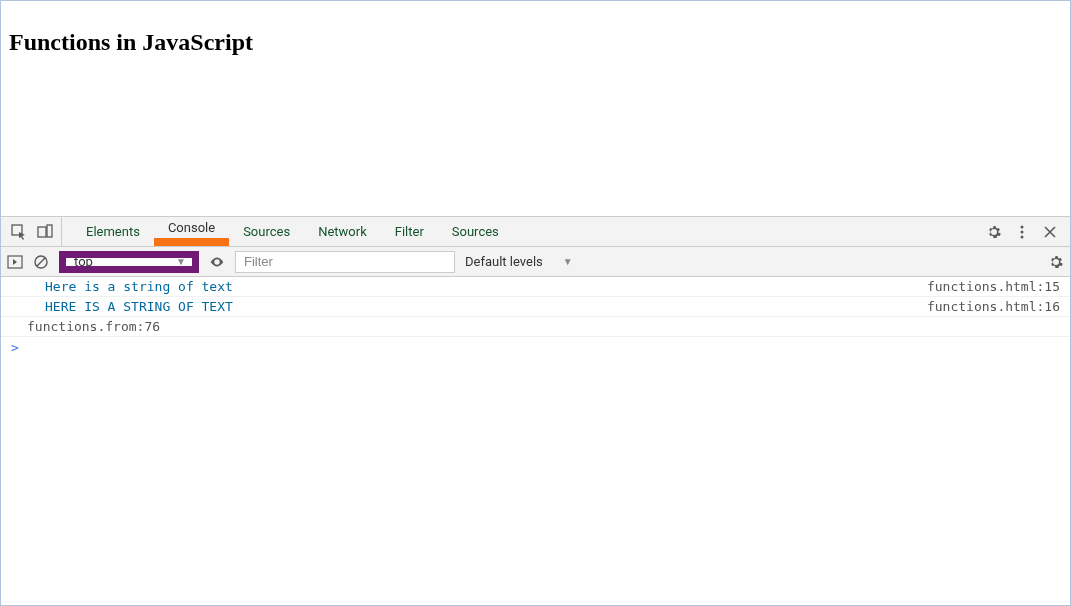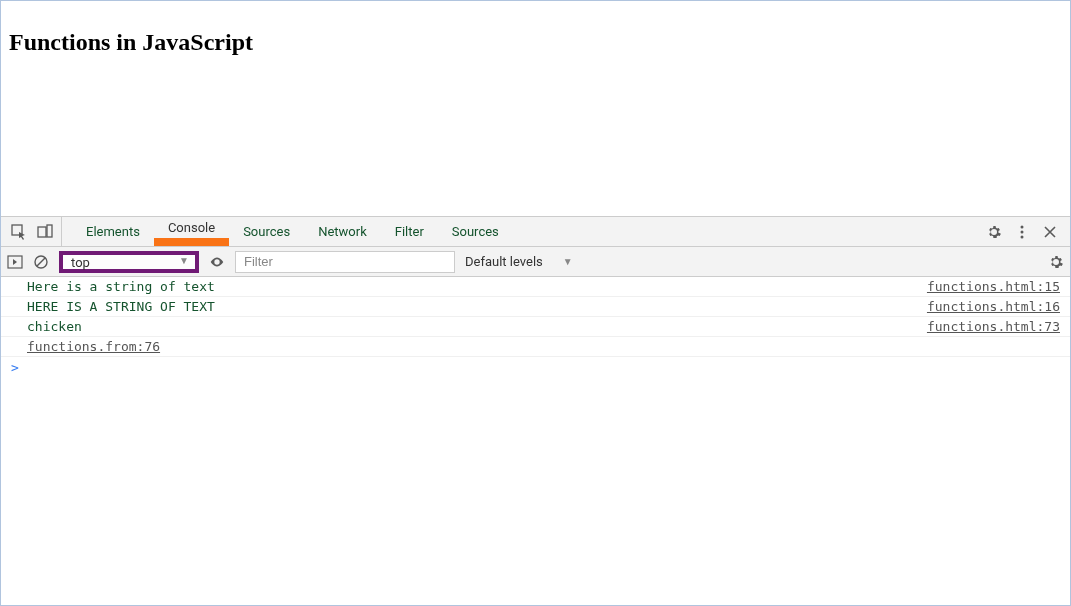--- a/index.html
+++ b/index.html
@@ -99,24 +99,24 @@
       display: flex;
       align-items: center;
       background: #f3f3f3;
       border-bottom: 1px solid #ccc;
       height: 30px;
       padding: 0 6px;
       gap: 10px;
     }
     .context-select {
       display: flex;
-      align-items: flex-start;
+      align-items: center;
       justify-content: space-between;
       background: #fdfdfd;
-      border: 4px solid #701a75;
+      border: 7px solid #701a75;
       height: 22px;
       padding: 0 6px 0 8px;
       min-width: 140px;
       font-size: 13px;
       cursor: pointer;
       color: #333;
     }
     .context-select .arrow {
       color: #888;
       font-size: 10px;
@@ -154,25 +154,25 @@
     }
     .log-row {
       display: flex;
       justify-content: space-between;
       align-items: center;
       padding: 2px 10px 2px 26px;
       border-bottom: 1px solid #f0f0f0;
       min-height: 20px;
     }
     .log-message {
-      color: #14532d;
+      color: #0369a1;
+      margin-left: 18px;
     }
     .log-source {
       color: #555;
-      text-decoration: underline;
       cursor: pointer;
     }
     .prompt-row {
       display: flex;
       align-items: center;
       padding: 2px 10px;
       color: #367cf1;
       min-height: 20px;
     }
     .prompt-chevron {
@@ -291,24 +291,20 @@
   <div class="console-body">
     <div class="log-row">
       <span class="log-message">Here is a string of text</span>
       <span class="log-source">functions.html:15</span>
     </div>
     <div class="log-row">
       <span class="log-message">HERE IS A STRING OF TEXT</span>
       <span class="log-source">functions.html:16</span>
     </div>
     <div class="log-row">
-      <span class="log-message">chicken</span>
-      <span class="log-source">functions.html:73</span>
-    </div>
-    <div class="log-row">
       <span class="log-source">functions.from:76</span>
     </div>
     <div class="prompt-row">
       <span class="prompt-chevron">&gt;</span>
     </div>
   </div>
 
 </div>
 
 </body></html>

